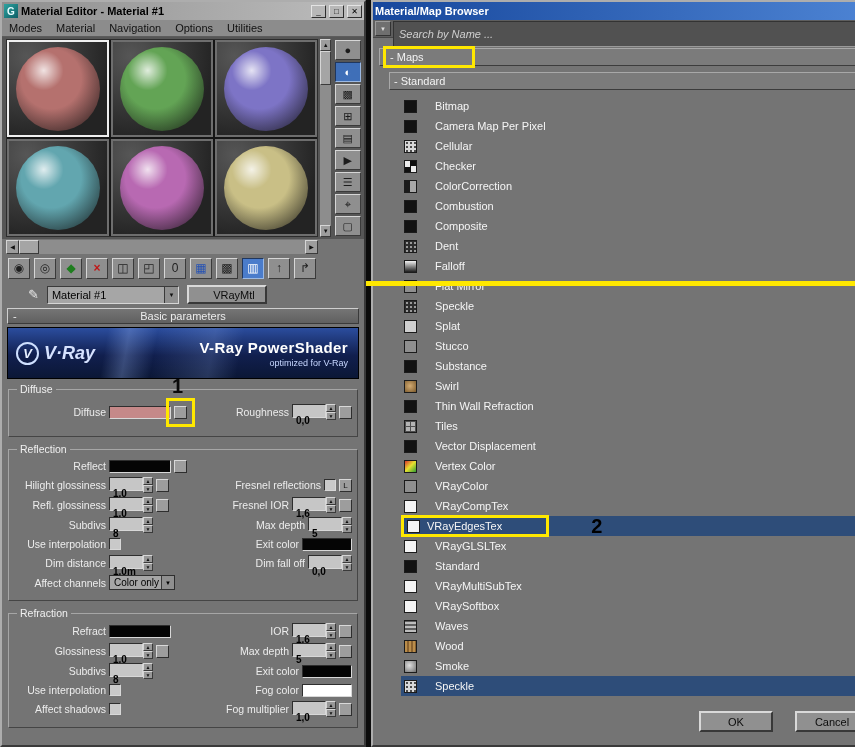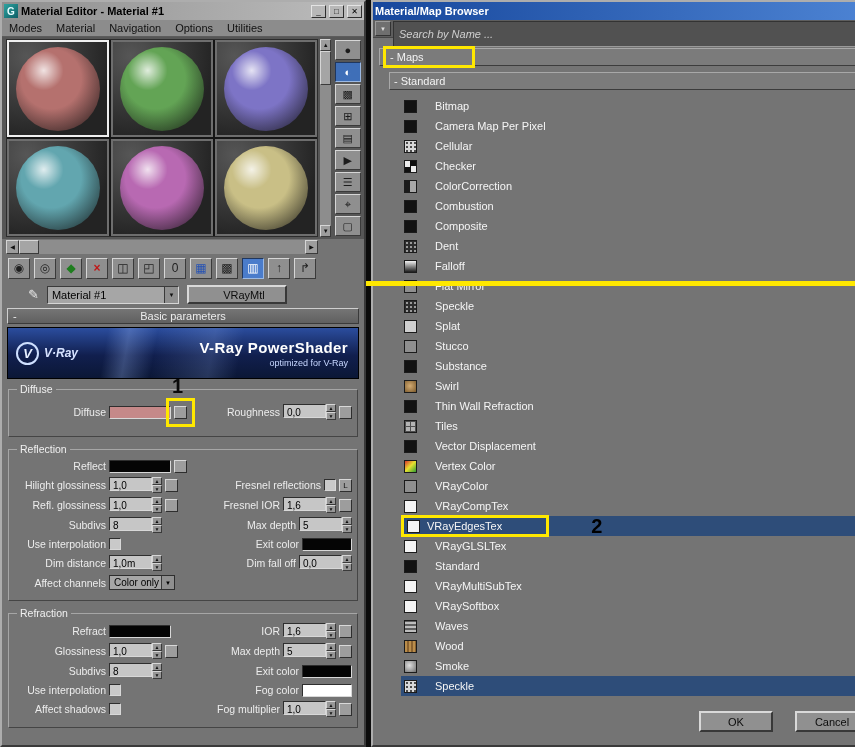--- a/index.html
+++ b/index.html
@@ -45,47 +45,47 @@
   .tbtn.c-green { color:#1e7d1e; }
   .tbtn.c-red { color:#c01818; font-weight:bold; }
   .tbtn.c-blue { color:#2451b4; }
   .tbtn.pressed { background:#4a7ccb; color:#fff; border-color:#20375e #9cb9e2 #9cb9e2 #20375e; }
 
   .name-row { height:25px; display:flex; align-items:center; gap:8px; padding:0 10px 0 26px; }
   .picker { font-size:13px; color:#e9e9e9; }
   .mat-dd { width:132px; height:18px; background:#a6a6a6; border:1px solid; border-color:#3a3a3a #d6d6d6 #d6d6d6 #3a3a3a; display:flex; align-items:center; justify-content:space-between; font-size:11px; color:#000; padding-left:4px; }
   .mat-dd .dda { width:14px; height:100%; background:#8f8f8f; border-left:1px solid #3a3a3a; font-size:6px; display:grid; place-items:center; color:#111; }
   .btn3d { background:#909090; border:2px solid; border-color:#d9d9d9 #383838 #383838 #d9d9d9; color:#0d0d0d; font-size:11px; font-family:"Liberation Sans",sans-serif; }
-  .type-btn { width:100px; height:19px;padding-left:14px; }
+  .type-btn { width:80px; height:19px;padding-left:14px; }
 
   .rollout { position:relative; height:16px; margin:1px 5px 3px; background:linear-gradient(#757575,#606060); border:1px solid; border-color:#cfcfcf #3a3a3a #3a3a3a #cfcfcf; color:#ececec; font-size:11px; text-align:center; line-height:14px; }
   .rollout .rminus { position:absolute; left:5px; }
 
   .banner { height:52px; margin:0 5px 4px; border:1px solid #000;
     background: linear-gradient(100deg, rgba(255,255,255,0) 28%, rgba(165,195,255,.28) 34%, rgba(255,255,255,0) 42%, rgba(165,195,255,.18) 58%, rgba(255,255,255,0) 66%),
                 linear-gradient(180deg,#2b4d9e,#111f4e 55%,#0b1736);
     display:flex; align-items:center; justify-content:space-between; padding:0 10px 0 8px; }
   .vlogo { display:flex; align-items:center; gap:5px; }
   .vcirc { width:23px; height:23px; border:2px solid #cfe0ff; border-radius:50%; color:#e8f0ff; font-size:13px; font-weight:bold; font-style:italic; display:grid; place-items:center; }
-  .vtxt { color:#d6e2ff; font-size:12px; font-weight:bold; font-style:italic; }
+  .vtxt { color:#d6e2ff; font-size:18px; font-weight:bold; font-style:italic; }
   .btitle { text-align:right; }
   .bt1 { color:#ffffff; font-size:15px; font-weight:bold; letter-spacing:.4px; }
   .bt2 { color:#c7d7ff; font-size:9px; margin-top:2px; }
 
   .params { padding:0 4px; }
   fieldset.grp { border:1px solid; border-color:#a6a6a6 #454545 #454545 #a6a6a6; margin:2px 2px 6px; padding:0 5px 6px; }
   fieldset.grp legend { font-size:10.5px; color:#f0f0f0; padding:0 3px; margin-left:3px; }
   .prow { display:flex; align-items:center; gap:3px; margin:4px 0; min-height:14px; }
   .prow.diff { margin:9px 0 10px; }
   .plabel { flex:1; text-align:right; color:#ececec; font-size:10.5px; white-space:nowrap; }
   .plabel.first { flex:0 0 92px; }
   .swatch { height:13px; flex:0 0 50px; border:1px solid; border-color:#2e2e2e #d8d8d8 #d8d8d8 #2e2e2e; }
   .swatch.wide { flex:0 0 62px; }
   .spin { display:flex; flex:0 0 auto; }
-  .spin .sv { width:43px; height:14px; background:#c6c6c6; color:#000; font-size:10px; padding:2px 3px 0; border:1px solid; border-color:#2e2e2e #d8d8d8 #d8d8d8 #2e2e2e; }
+  .spin .sv { width:34px; height:14px; background:#c6c6c6; color:#000; font-size:10px; padding:10px 3px 0; border:1px solid; border-color:#2e2e2e #d8d8d8 #d8d8d8 #2e2e2e;font-weight:bold; }
   .spin .sa { width:10px; display:flex; flex-direction:column; }
   .spin .sa span { flex:1; font-size:5px; line-height:6px; text-align:center; background:#979797; border:1px solid; border-color:#d6d6d6 #3a3a3a #3a3a3a #d6d6d6; color:#111; }
   .mapbtn { width:13px; height:13px; flex:0 0 13px; background:#9d9d9d; border:1px solid; border-color:#d8d8d8 #2e2e2e #2e2e2e #d8d8d8; font-size:8px; line-height:11px; text-align:center; color:#111; }
   .chk { width:12px; height:12px; flex:0 0 12px; background:#c9c9c9; border:1px solid; border-color:#2e2e2e #d8d8d8 #d8d8d8 #2e2e2e; }
   .ddown { flex:0 0 66px; height:15px; background:#a6a6a6; border:1px solid #2e2e2e; display:flex; align-items:center; justify-content:space-between; font-size:10px; color:#000; padding-left:4px; }
   .ddown .dda2 { width:13px; height:100%; background:#8f8f8f; border-left:1px solid #3a3a3a; font-size:6px; display:grid; place-items:center; }
   .gapc { flex:1; }
 
   .ann-rel { position:relative; display:inline-flex; }
   .ann-out { outline:3px solid #ffe800; outline-offset:5px; }

